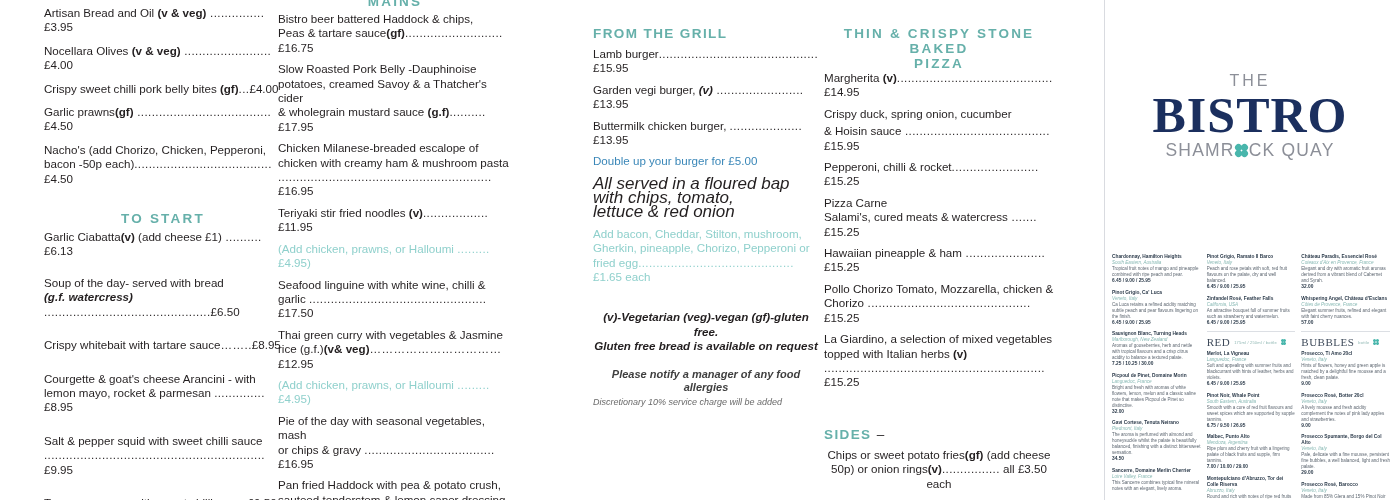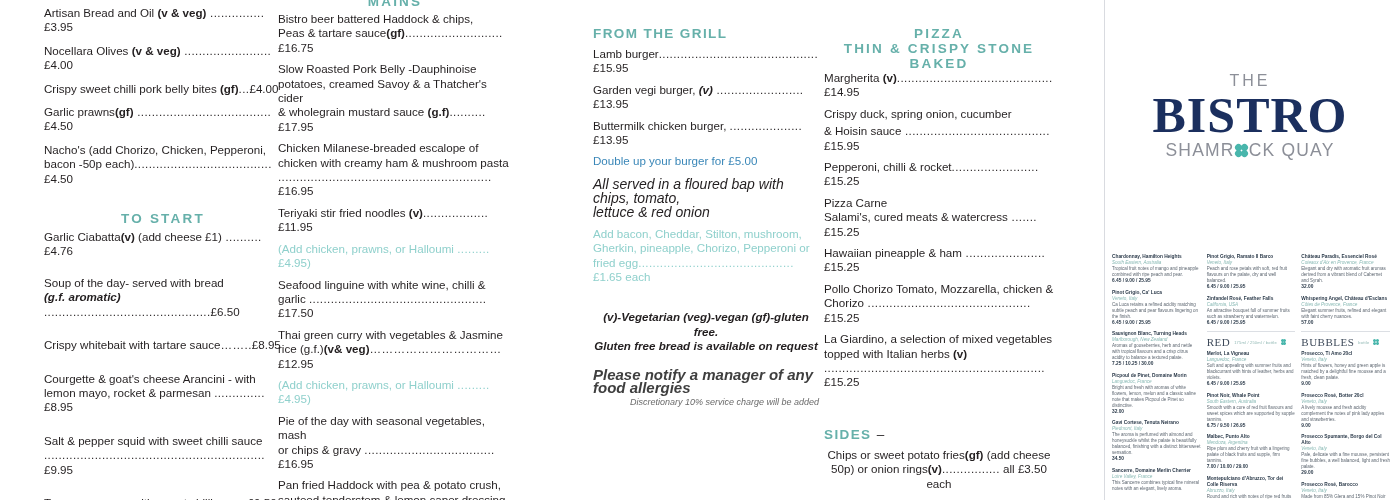--- a/index.html
+++ b/index.html
@@ -22,45 +22,45 @@
   .item{
     font-size:11.6px;line-height:14.4px;color:#231f20;
     margin-bottom:9px;
   }
   .item.tight{margin-bottom:7px;}
   .b{font-weight:700;}
   .i{}
   .bi{font-weight:700;font-style:italic;}
   .add{color:#8fd0cc;}
   .dots{letter-spacing:.4px;}
-  .note-it{font-style:italic;font-size:14px;line-height:14px;color:#231f20;}
+  .note-it{font-style:italic;font-size:17px;line-height:14px;color:#231f20;}
   .blue{color:#3a87b8;}
 
   
   .col{position:absolute;}
   #col-starters{left:44px;top:6px;width:238px;}
   #col-mains{left:278px;top:-6px;width:234px;}
   #col-grill{left:593px;top:26px;width:226px;}
   #col-pizza{left:824px;top:26px;width:230px;}
 
   .sp-16{height:16px;}
   .sp-10{height:10px;}
   .sp-30{height:30px;}
 
   
   .legend{
     text-align:center;font-style:italic;font-weight:700;
     font-size:11.6px;line-height:14.5px;margin-top:26px;
   }
   .legend2{
-    text-align:left;font-style:italic;font-weight:700;
-    font-size:15px;line-height:13px;margin-top:14px;color:#3f3f3f;
+    text-align:center;font-style:italic;font-weight:700;
+    font-size:11px;line-height:13px;margin-top:14px;color:#3f3f3f;
   }
   .legend3{
-    text-align:right;font-style:italic;
+    text-align:left;font-style:italic;
     font-size:9px;line-height:12px;color:#6a6a6a;margin-top:2px;
   }
 
   
   #logo{position:absolute;left:1150px;top:72px;width:200px;text-align:center;}
   .logo-the{
     font-family:"Liberation Sans","DejaVu Sans",sans-serif;
     font-size:16px;letter-spacing:3px;color:#8c8f98;line-height:18px;
   }
   .logo-bistro{
@@ -137,28 +137,28 @@
     <div class="item">
       <div> Nacho's (add Chorizo, Chicken, Pepperoni,</div>
       <div><span>bacon -50p each)</span><span class="dots">......................................</span><span>£4.50</span></div>
     </div>
 
     <div class="sp-16"></div>
 
     <div class="sec-head">TO START</div>
 
     <div class="item tight" style="margin-top:4px;">
-      <span>Garlic Ciabatta</span><span class="b">(v)</span><span> (add cheese £1)</span><span class="dots"> ..........</span><span>£4.76</span>
+      <span>Garlic Ciabatta</span><span class="b">(v)</span><span> (add cheese £1)</span><span class="dots"> ..........</span><span>£6.13</span>
     </div>
 
     <div class="sp-10"></div>
 
     <div class="item">
       <div><span>Soup of the day- </span><span class="i">served with bread</span></div>
-      <div><span class="bi">(g.f. aromatic)</span><span class="dots"> ..............................................</span><span>£6.50</span></div>
+      <div><span class="bi">(g.f. watercress)</span><span class="dots"> ..............................................</span><span>£6.50</span></div>
     </div>
 
     <div class="sp-10"></div>
 
     <div class="item">
       <span>Crispy whitebait with tartare sauce</span><span class="dots">……..</span><span>£8.95</span>
     </div>
 
     <div class="sp-10"></div>
 
@@ -270,22 +270,22 @@
       <div>Gluten free bread is available on request</div>
     </div>
 
     <div class="legend2">Please notify a manager of any food allergies</div>
     <div class="legend3">Discretionary 10% service charge will be added</div>
   </div>
 
   <div class="col" id="col-pizza">
 
     <div class="sec-head">
+      <div>THIN &amp; CRISPY STONE BAKED</div>
       <div>PIZZA</div>
-      <div>THIN &amp; CRISPY STONE BAKED</div>
     </div>
 
     <div class="item tight" style="">
       <span>Margherita </span><span class="b">(v)</span><span class="dots">...........................................</span><span> £14.95</span>
     </div>
 
     <div class="item tight">
       <div><span>Crispy duck, </span><span class="i">spring onion, cucumber</span></div>
       <div style="margin-top:3px;"><span class="i">&amp; Hoisin sauce</span><span class="dots"> ........................................</span><span> £15.95</span></div>
     </div>

